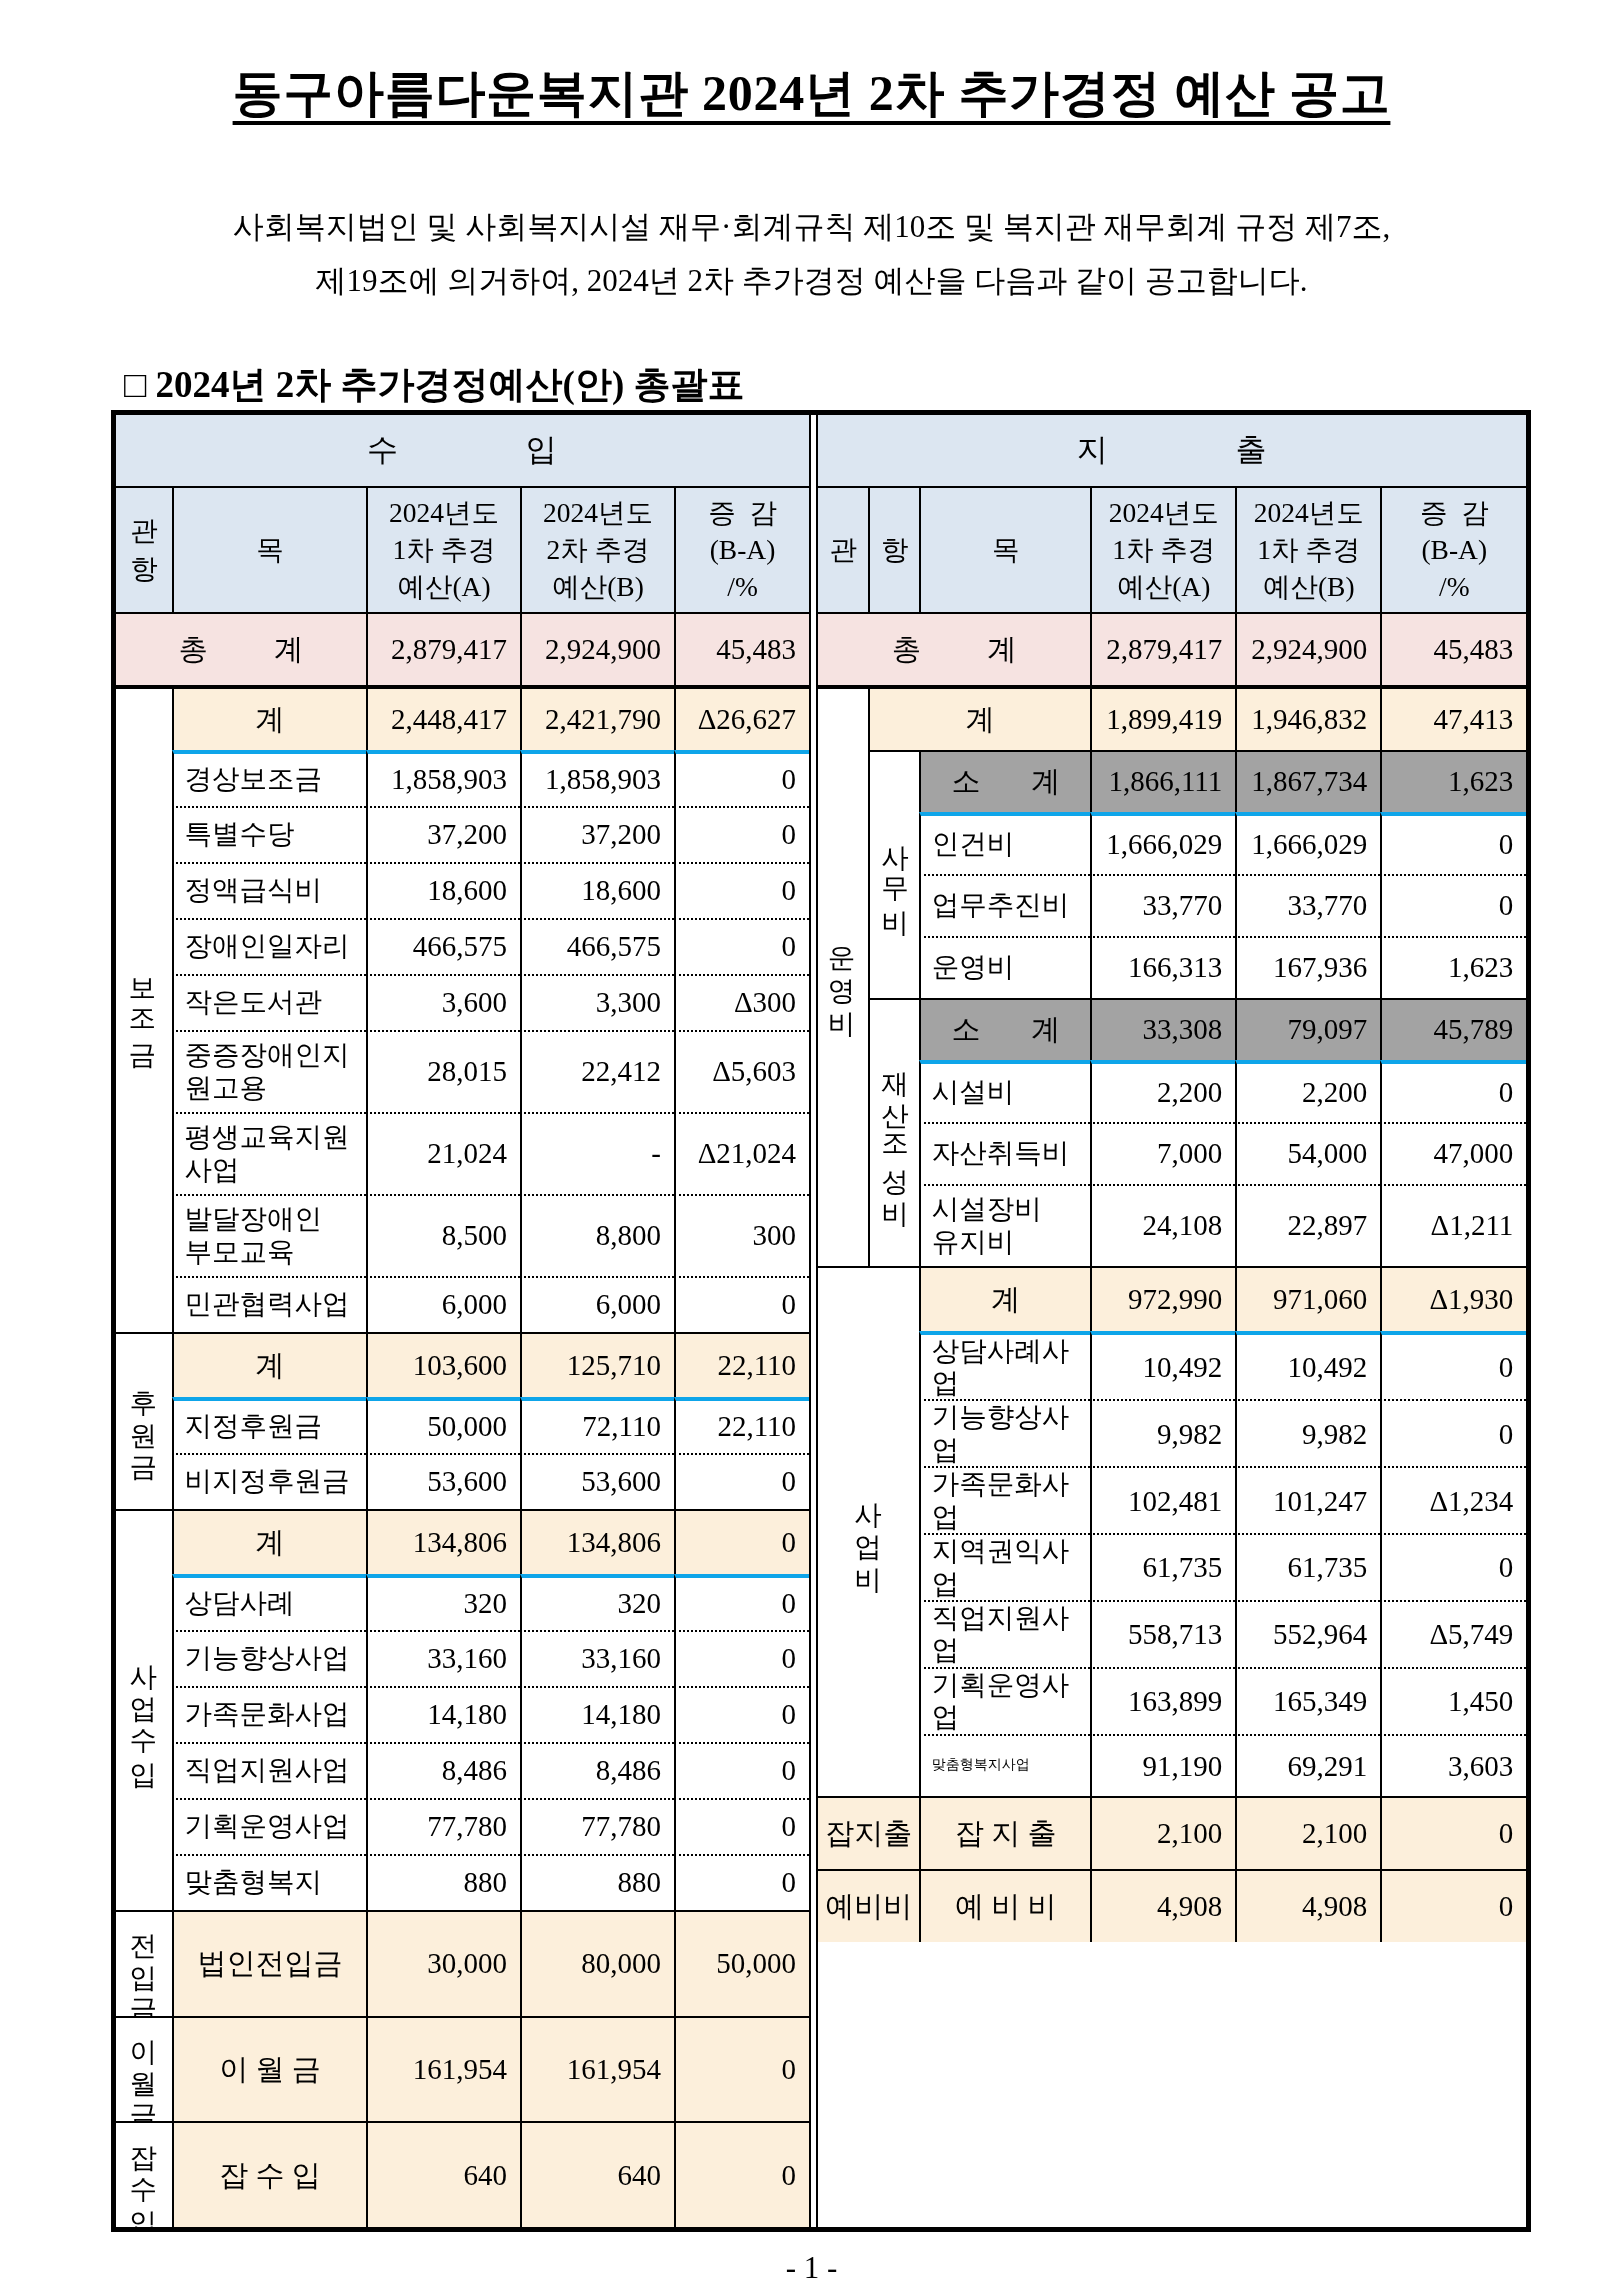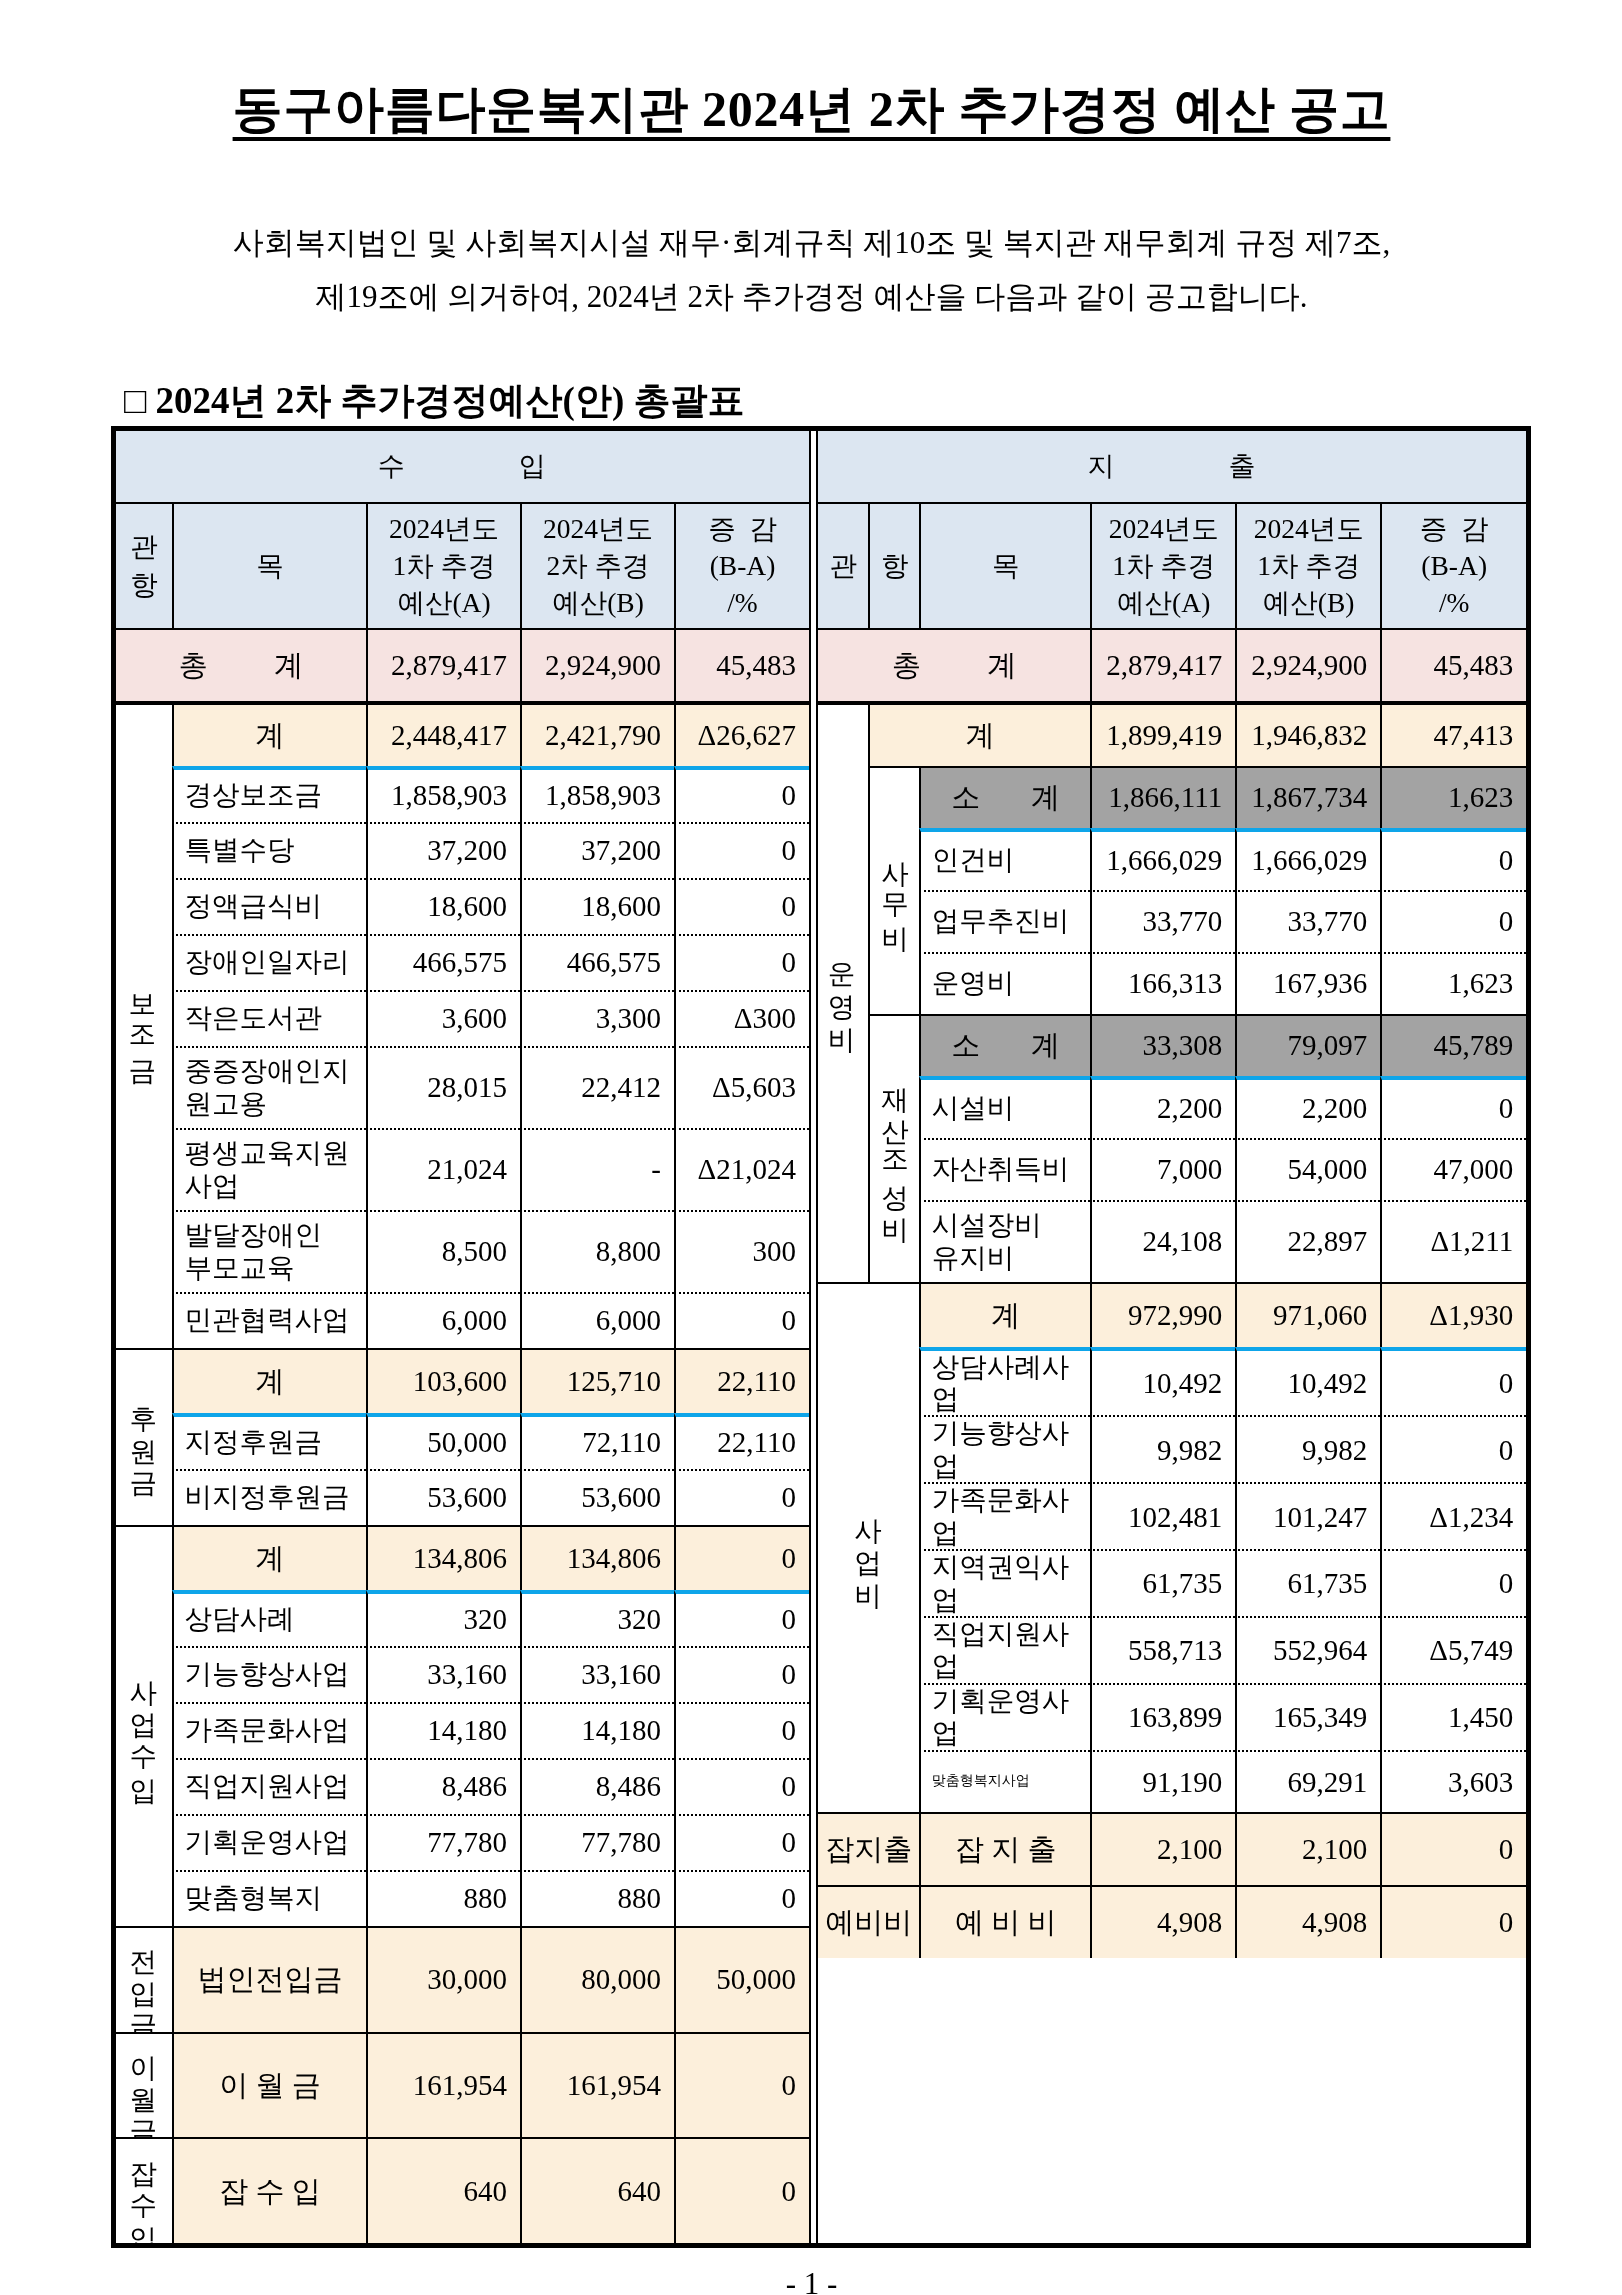--- a/index.html
+++ b/index.html
@@ -8,21 +8,21 @@
     width: 1623px; height: 2295px;
     font-family: "Liberation Serif", "DejaVu Serif", serif;
     color: #000;
     position: relative;
     overflow: hidden;
   }
   .page { width: 1623px; height: 2295px; position: relative; }
 
   .doc-title {
     padding-top: 60px;
-    margin: 16px 98px;
+    margin: 0 98px;
     text-align: center;
     font-size: 50px;
     font-weight: bold;
     letter-spacing: 0.7px;
     text-decoration: underline;
     text-underline-offset: 10.5px;
     text-decoration-thickness: 3.9px;
     white-space: pre-wrap;
   }
   .intro {
@@ -93,21 +93,21 @@
   .bt-dot { border-top: 2px dotted #000; }
 
   
   .bg-blue { background: #dce6f1; }
   .bg-pink { background: #f6e3e1; }
   .bg-beige { background: #fcefdb; }
   .bg-green { background: #a3a3a3; }
 
   
   .hdr { text-align: center; font-size: 27.5px; line-height: 1.35; }
-  .htitle { font-size: 27px; letter-spacing: 1.3px; }
+  .htitle { font-size: 31px; letter-spacing: 1.3px; }
   .num { text-align: right; padding-right: 13px; }
   .lab-left { text-align: left; padding-left: 10.5px; font-size: 27.5px; }
   .lab-small { font-size: 14px; }
   .lab-center { text-align: center; }
   .total-lab { text-align: center; font-size: 29.4px; margin-left: 12px; }
   .vert {
     writing-mode: vertical-rl;
     text-orientation: upright;
     text-align: center;
     letter-spacing: 5.2px;

